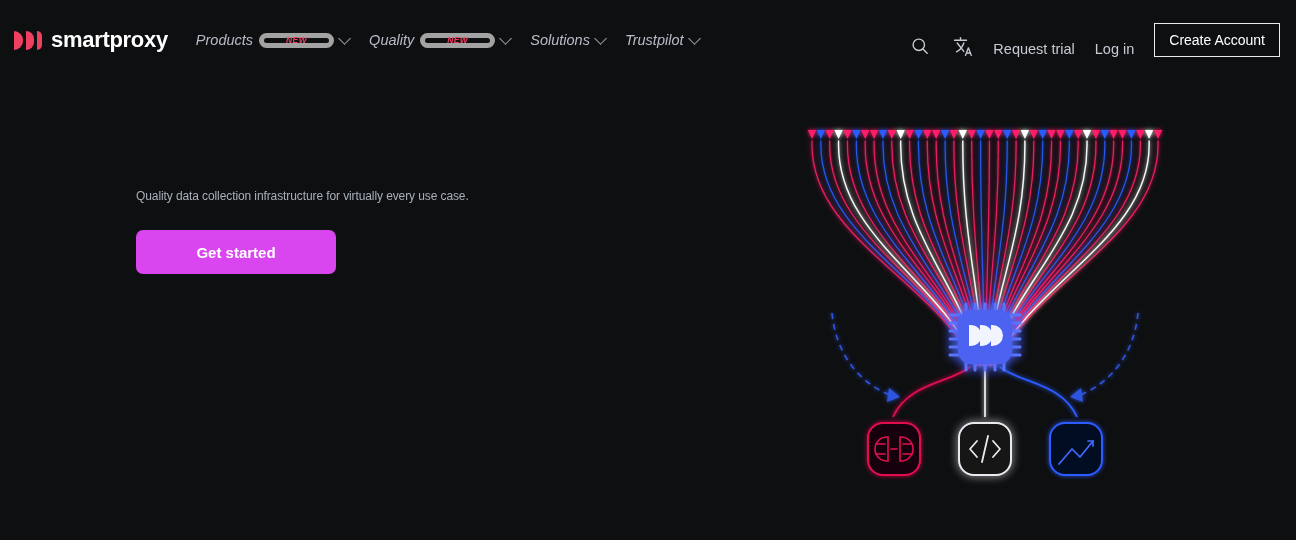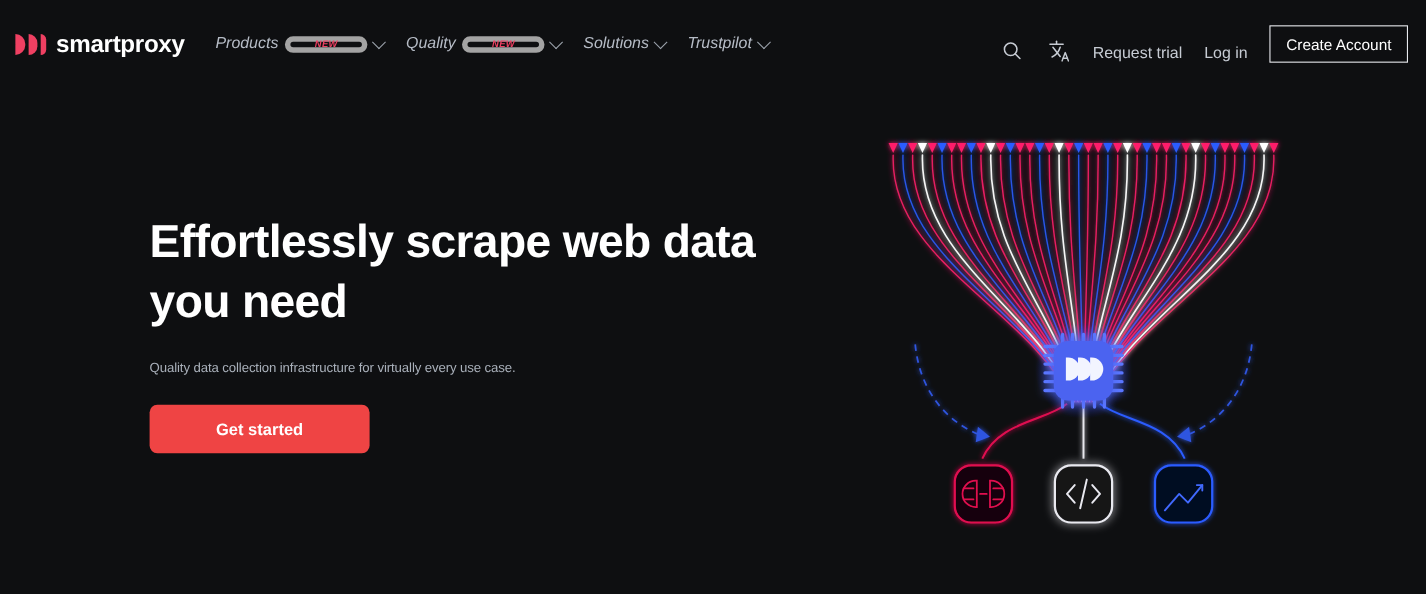--- a/index.html
+++ b/index.html
@@ -184,21 +184,21 @@
     white-space: nowrap;
   }
 
   .cta {
     margin-top: 27px;
     display: inline-flex;
     align-items: center;
     justify-content: center;
     width: 200px;
     height: 44px;
-    background: #ef4444;
+    background: #d946ef;
     border: none;
     border-radius: 7px;
     color: #ffffff;
     font-size: 15px;
     font-weight: 700;
     cursor: pointer;
     font-family: "Liberation Sans", sans-serif;
   }
 
   
@@ -267,21 +267,20 @@
       </div>
       <span class="link-txt">Request trial</span>
       <span class="link-txt">Log in</span>
       <button class="btn-outline">Create Account</button>
     </div>
   </div>
 
   <div class="hero-left">
 
 
-    <h1 class="hero-title">Effortlessly scrape web data you need</h1>
 
     <p class="hero-sub">Quality data collection infrastructure for virtually every use case.</p>
 
 
     <button class="cta">Get started</button>
   </div>
 
   <div class="hero-art">
     <svg viewBox="0 0 390 390" xmlns="http://www.w3.org/2000/svg">
       <defs>

